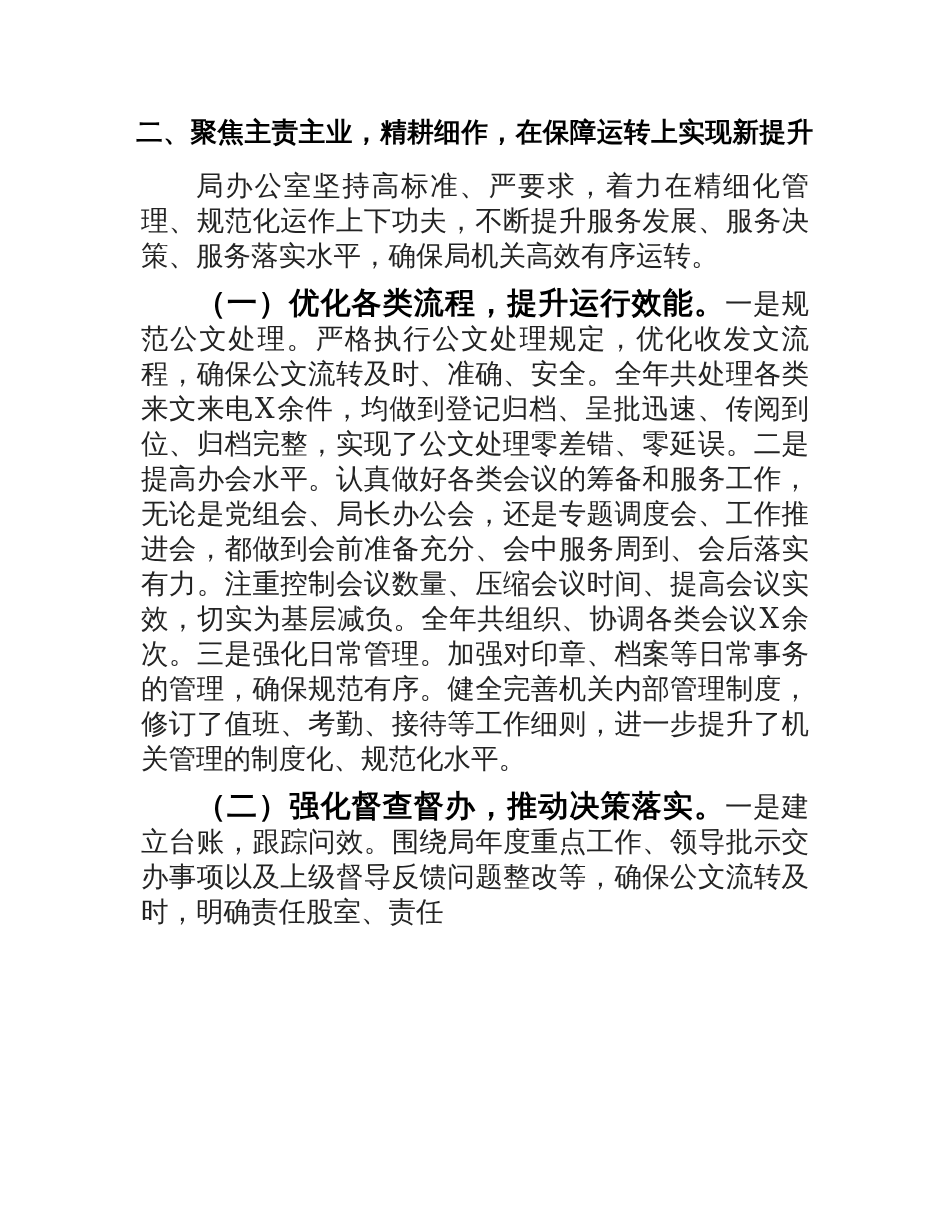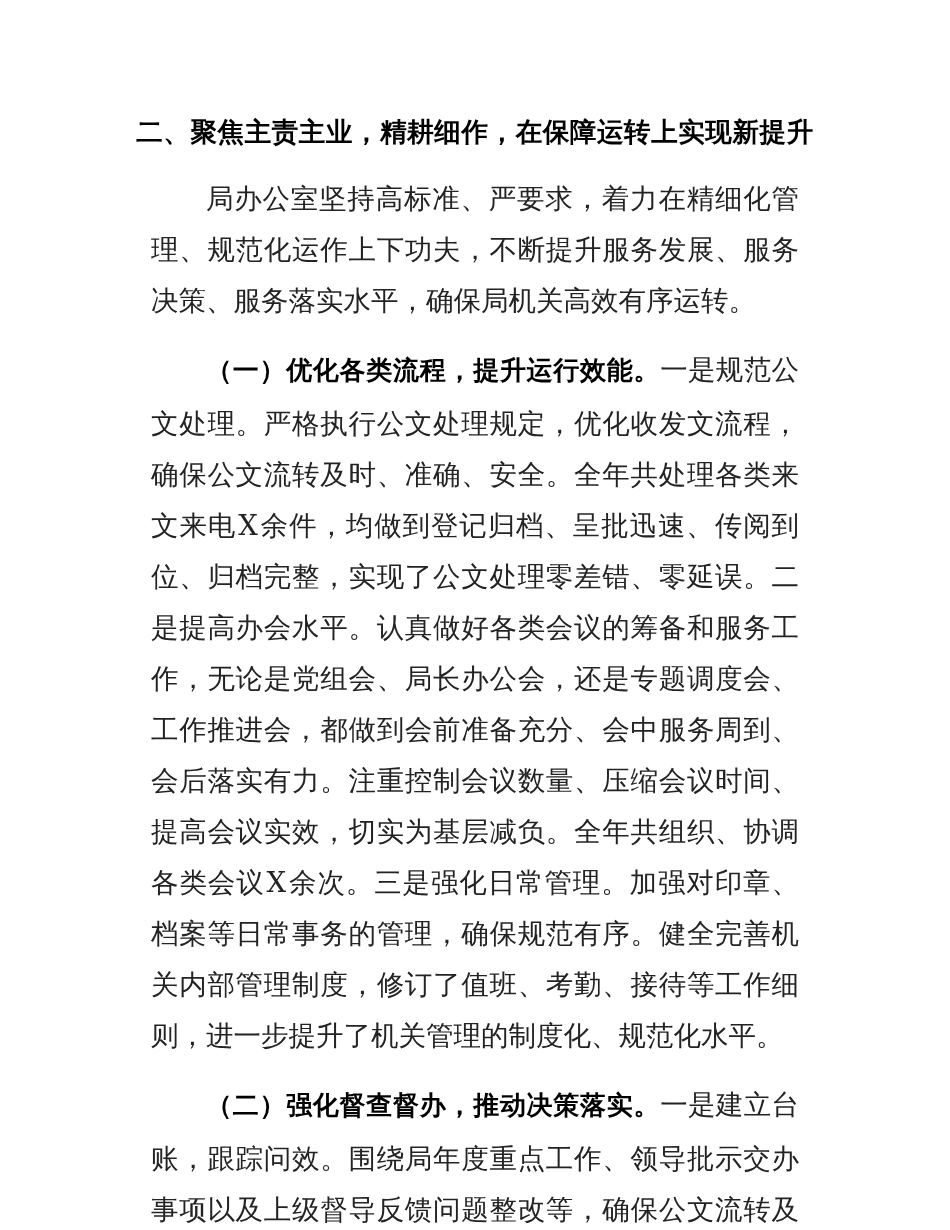--- a/index.html
+++ b/index.html
@@ -41,40 +41,40 @@
     text-align: center;
     color: #000000;
     white-space: nowrap;
     margin: 0 0 13px 0;
   }
 
   
   .para {
     font-family: "DejaVu Serif", "Liberation Serif", serif;
     font-size: 27.5px;
-    line-height: 51px;
+    line-height: 35px;
     text-align: justify;
     text-align-last: left;
     text-justify: inter-character;
     color: #232323;
-    margin: 18px;
+    margin: 8px;
     text-indent: 2em;
     letter-spacing: 0;
     word-break: break-all;
   }
 
   .para + .para {
     margin-top: 12px;
   }
 
   
   .lead {
-    font-family: Liberation Mono, monospace;
+    font-family: Liberation Sans, sans-serif;
     font-weight: bold;
-    font-size: 26px;
+    font-size: 30px;
     color: #000000;
     letter-spacing: 0.4px;
   }
 
   .latin {
     font-family: "DejaVu Serif", "Liberation Serif", serif;
     padding: 0 2px;
   }
 </style>
 </head>

